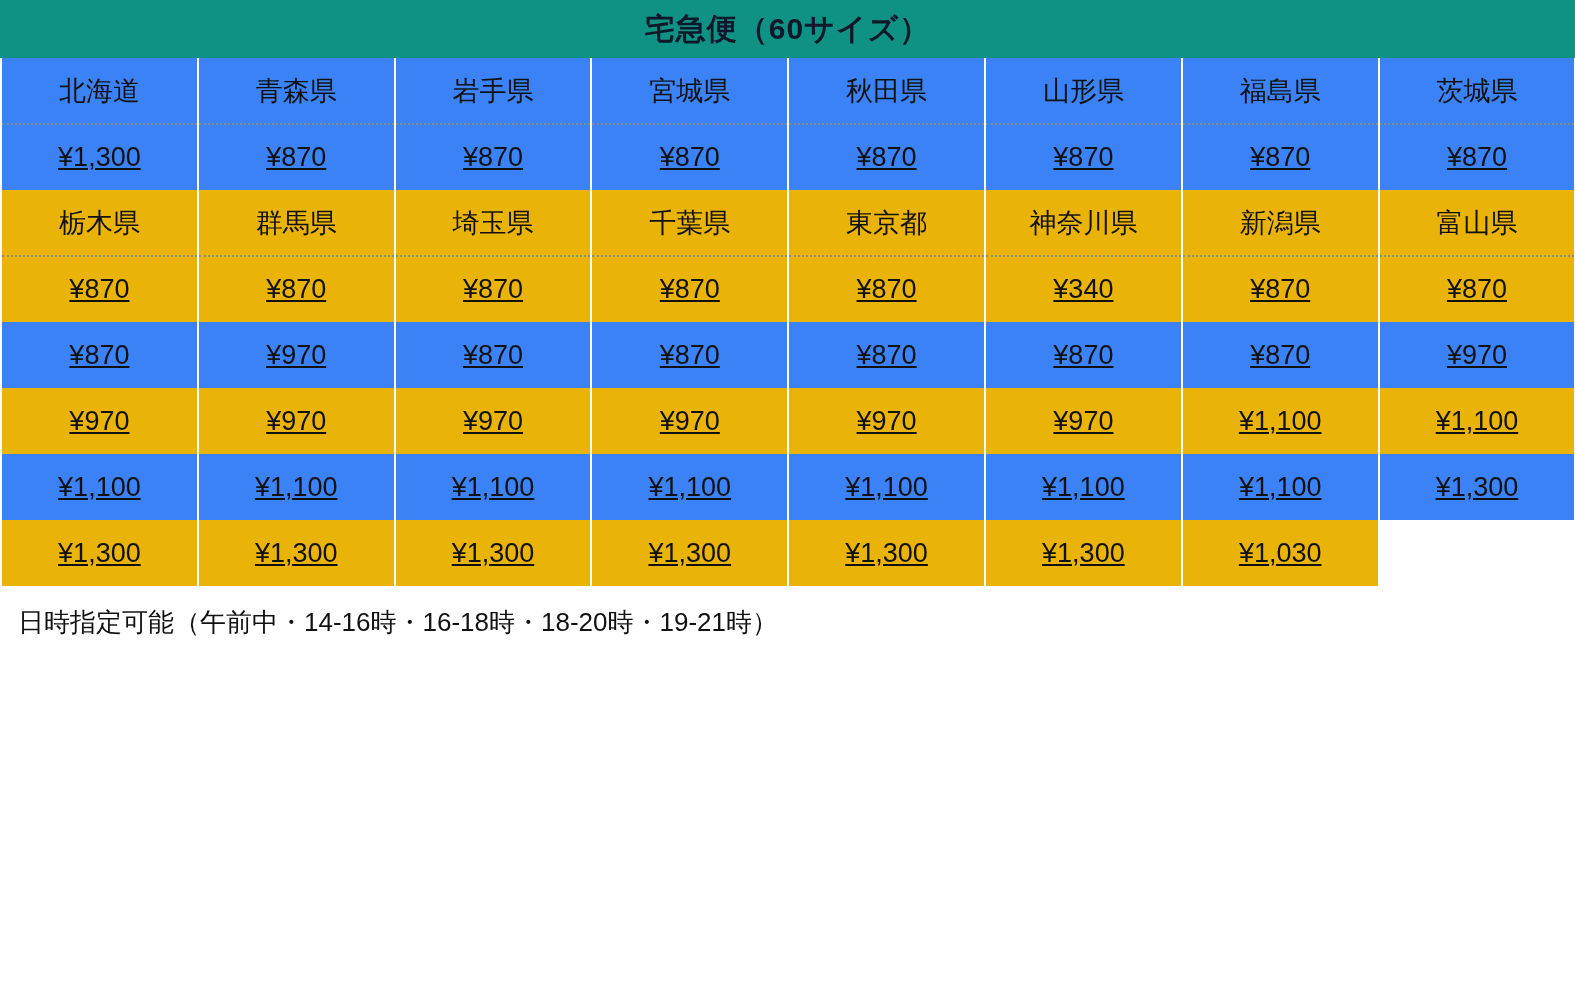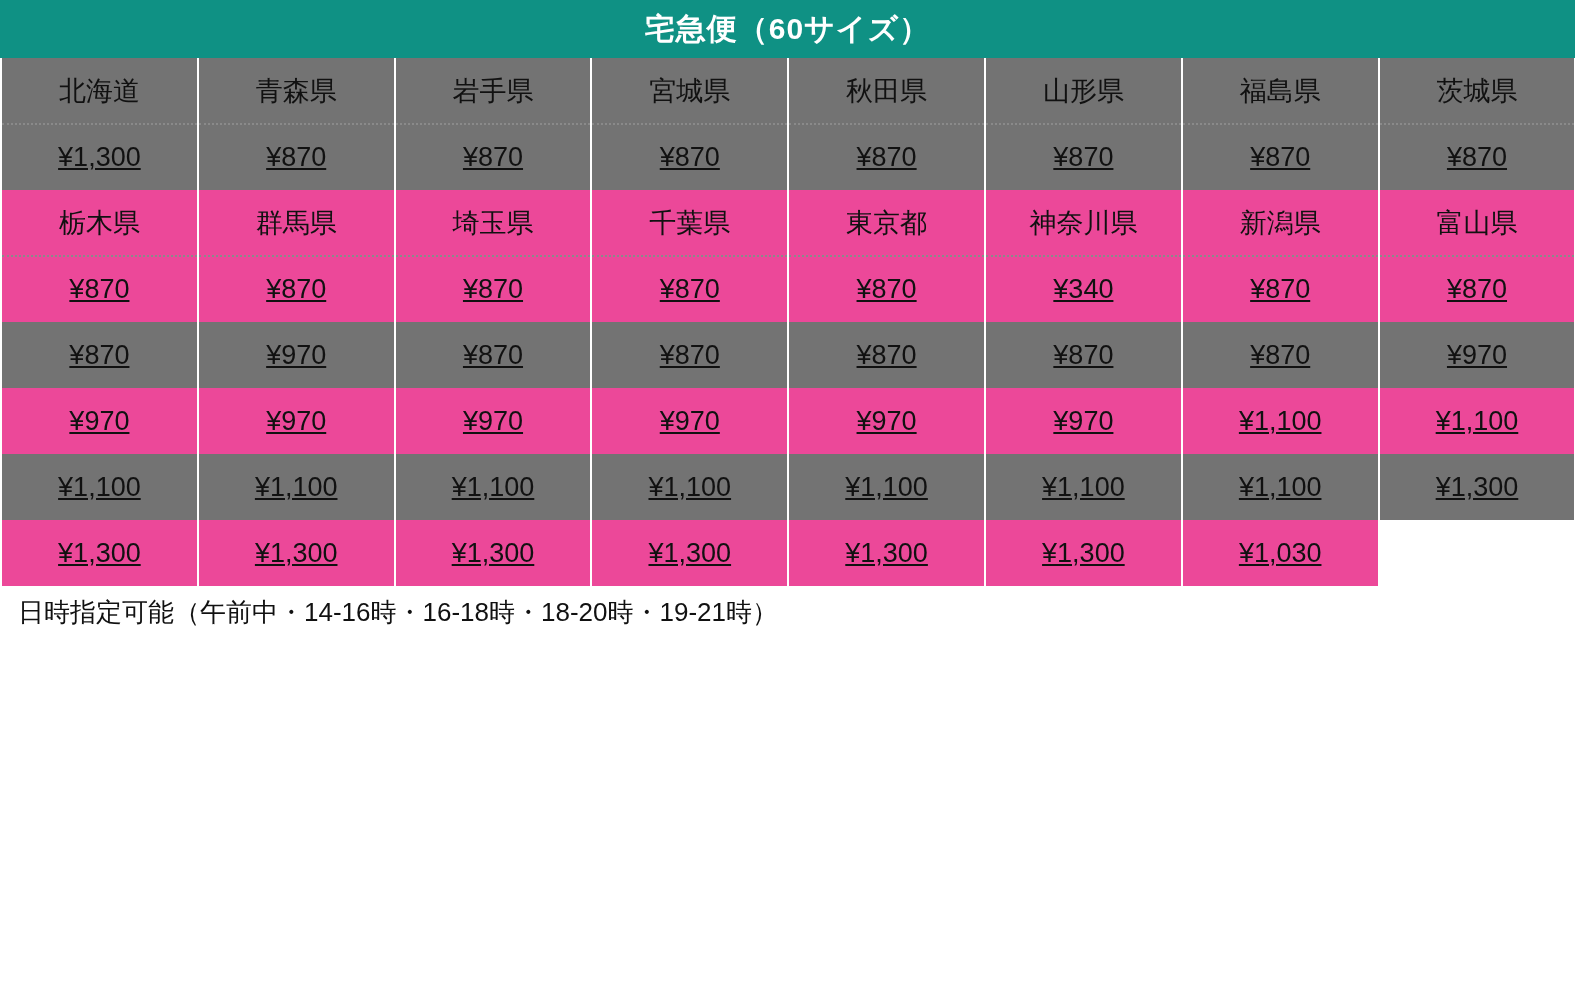--- a/index.html
+++ b/index.html
@@ -21,21 +21,21 @@
     box-sizing: border-box;
   }
   .title-bar {
     background: #0f9184;
     height: 58px;
     display: flex;
     align-items: center;
     justify-content: center;
   }
   .title-bar .title-text {
-    color: #ffffff;
+    color: #0f172a;
     font-size: 30px;
     font-weight: bold;
     letter-spacing: 1px;
   }
   table.fare {
     width: 1575px;
     border-collapse: collapse;
     table-layout: fixed;
   }
   table.fare td {
@@ -48,33 +48,33 @@
     border-left: 2px solid #ffffff;
     border-right: 2px solid #ffffff;
     box-sizing: border-box;
   }
   td.empty {
     background: #ffffff !important;
     border-left: none;
     border-right: none;
   }
   
-  tr.band-white td { background: #737373; }
-  tr.band-blue td { background: #ec4899; }
+  tr.band-white td { background: #3b82f6; }
+  tr.band-blue td { background: #eab308; }
 
   
   tr.pref-row td {
     border-bottom: 2px dotted #8a8a8a;
   }
   tr.price-row td {
     border-bottom: none;
     text-decoration: underline;
   }
   .notes {
-    padding: 4px 0 0 18px;
+    padding: 14px 0 0 18px;
     font-size: 26px;
     line-height: 1.75;
     color: #111111;
   }
   .notes div {
     white-space: nowrap;
   }
 </style>
 </head>
 <body>

